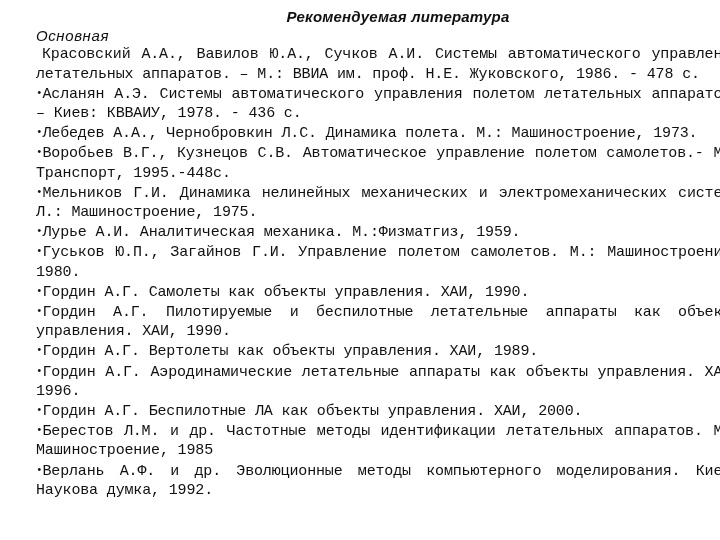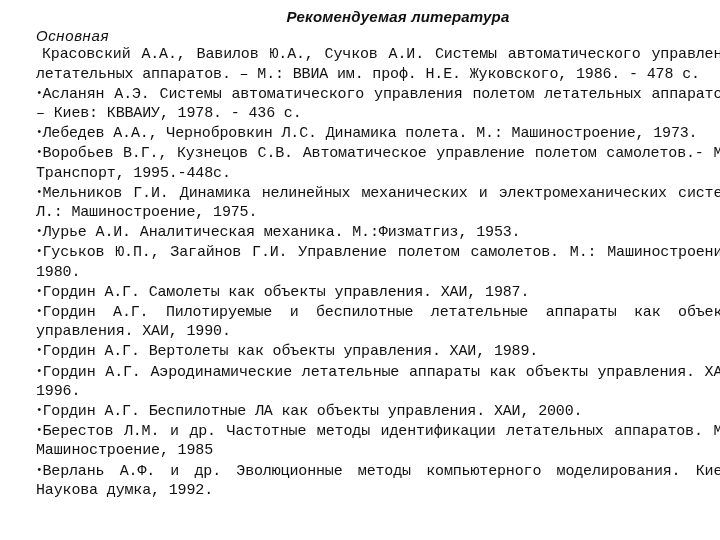--- a/index.html
+++ b/index.html
@@ -30,23 +30,23 @@
 
 <div class="page">
   <div class="title">Рекомендуемая литература</div>
   <div class="subtitle">Основная</div>
   <ul class="refs">
     <li class="ref first"><span>Красовский А.А., Вавилов Ю.А., Сучков А.И. Системы автоматического управления летательных аппаратов. – М.: ВВИА им. проф. Н.Е. Жуковского, 1986. - 478 с.</span></li>
     <li class="ref"><span class="bullet">•</span><span>Асланян А.Э. Системы автоматического управления полетом летательных аппаратов. – Киев: КВВАИУ, 1978. - 436 с.</span></li>
     <li class="ref"><span class="bullet">•</span><span>Лебедев А.А., Чернобровкин Л.С. Динамика полета. М.: Машиностроение, 1973.</span></li>
     <li class="ref"><span class="bullet">•</span><span>Воробьев В.Г., Кузнецов С.В. Автоматическое управление полетом самолетов.- М.: Транспорт, 1995.-448с.</span></li>
     <li class="ref"><span class="bullet">•</span><span>Мельников Г.И. Динамика нелинейных механических и электромеханических систем. Л.: Машиностроение, 1975.</span></li>
-    <li class="ref"><span class="bullet">•</span><span>Лурье А.И. Аналитическая механика. М.:Физматгиз, 1953.</span></li>
+    <li class="ref"><span class="bullet">•</span><span>Лурье А.И. Аналитическая механика. М.:Физматгиз, 1959.</span></li>
     <li class="ref"><span class="bullet">•</span><span>Гуськов Ю.П., Загайнов Г.И. Управление полетом самолетов. М.: Машиностроение, 1980.</span></li>
-    <li class="ref"><span class="bullet">•</span><span>Гордин А.Г. Самолеты как объекты управления. ХАИ, 1987.</span></li>
+    <li class="ref"><span class="bullet">•</span><span>Гордин А.Г. Самолеты как объекты управления. ХАИ, 1990.</span></li>
     <li class="ref"><span class="bullet">•</span><span>Гордин А.Г. Пилотируемые и беспилотные летательные аппараты как объекты управления. ХАИ, 1990.</span></li>
     <li class="ref"><span class="bullet">•</span><span>Гордин А.Г. Вертолеты как объекты управления. ХАИ, 1989.</span></li>
     <li class="ref"><span class="bullet">•</span><span>Гордин А.Г. Аэродинамические летательные аппараты как объекты управления. ХАИ, 1996.</span></li>
     <li class="ref"><span class="bullet">•</span><span>Гордин А.Г. Беспилотные ЛА как объекты управления. ХАИ, 2000.</span></li>
     <li class="ref"><span class="bullet">•</span><span>Берестов Л.М. и др. Частотные методы идентификации летательных аппаратов. М.: Машиностроение, 1985</span></li>
     <li class="ref"><span class="bullet">•</span><span>Верлань А.Ф. и др. Эволюционные методы компьютерного моделирования. Киев, Наукова думка, 1992.</span></li>
   </ul>
 </div>
 
 </body></html>

